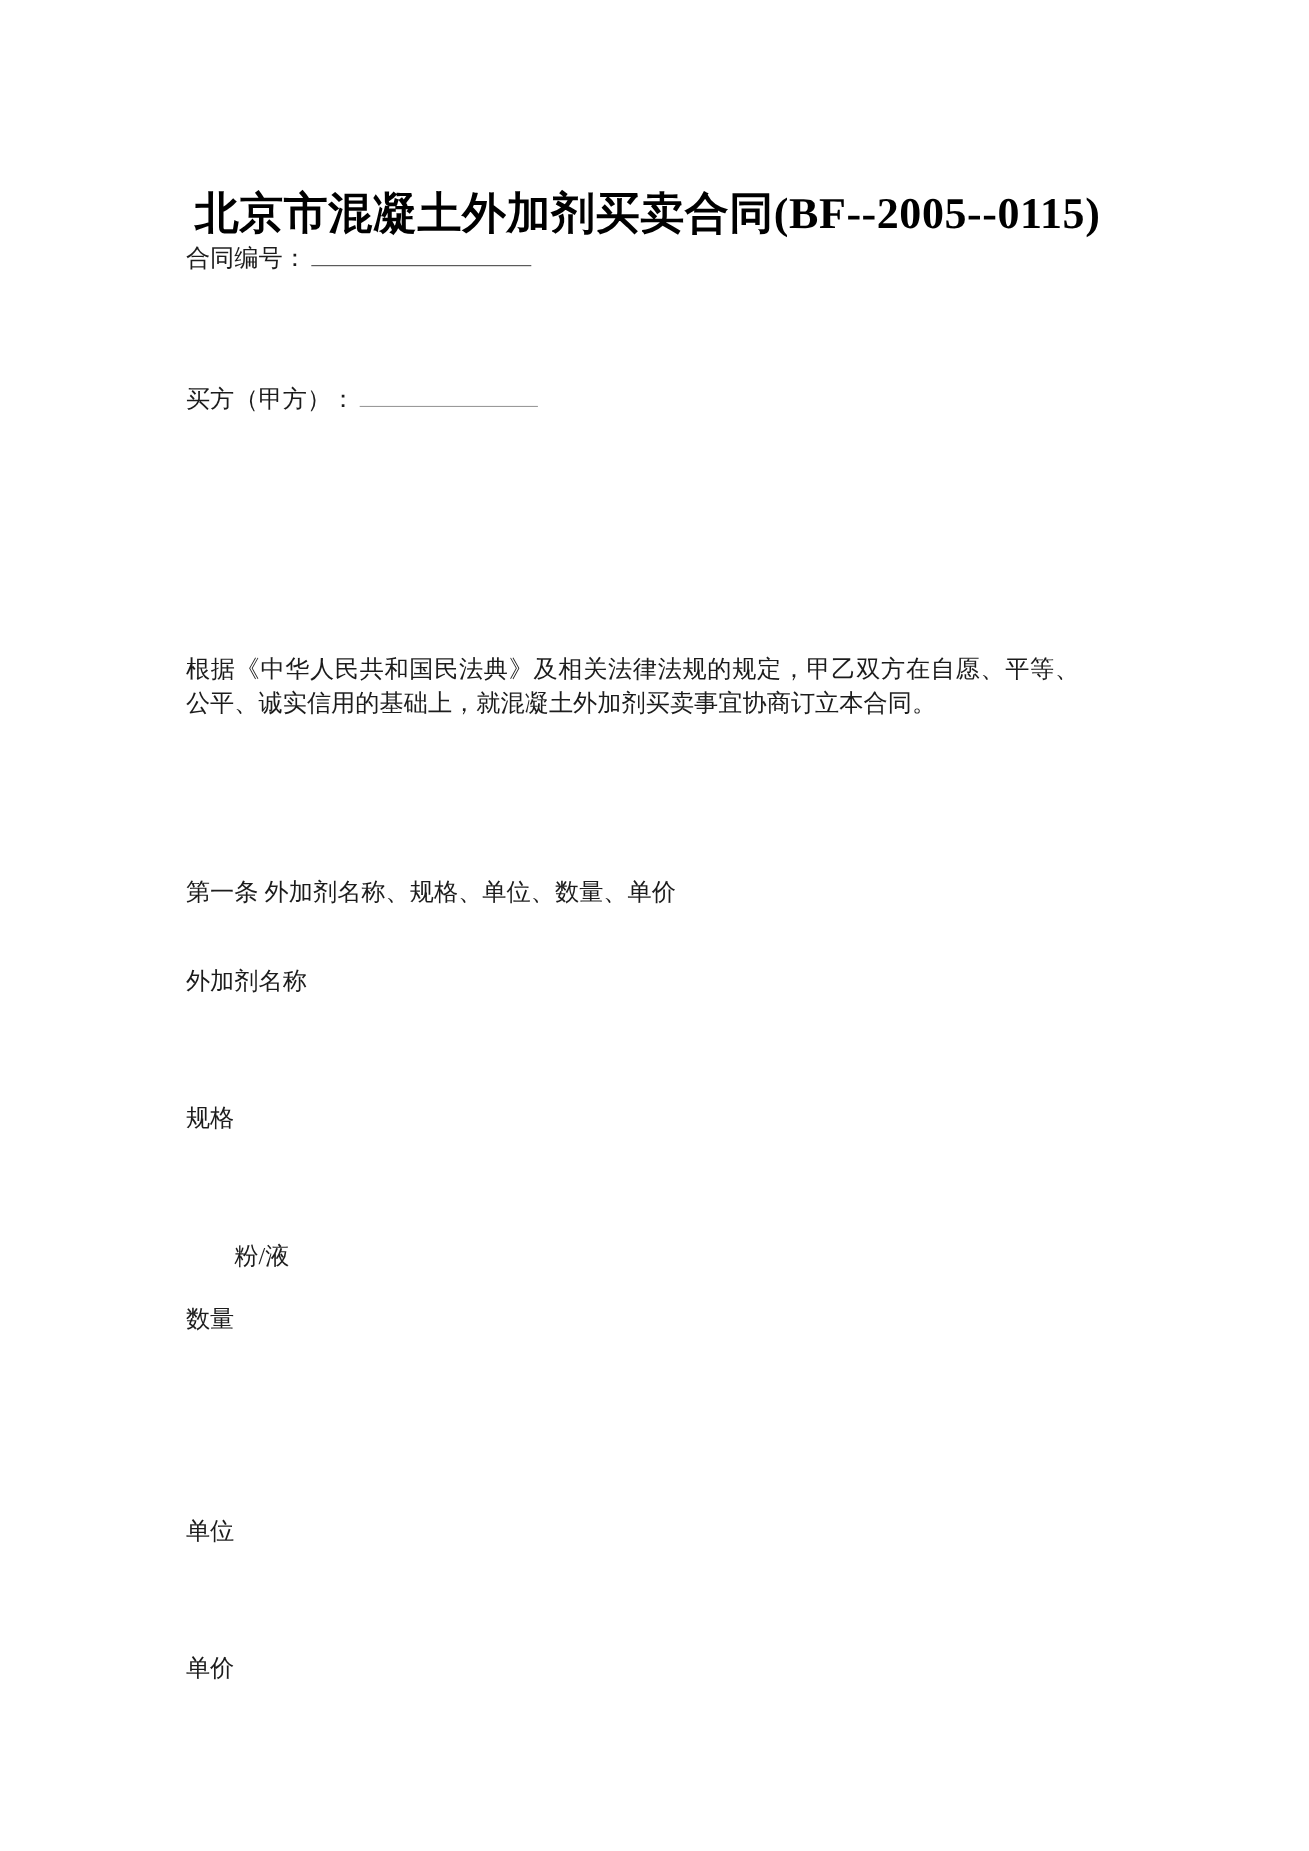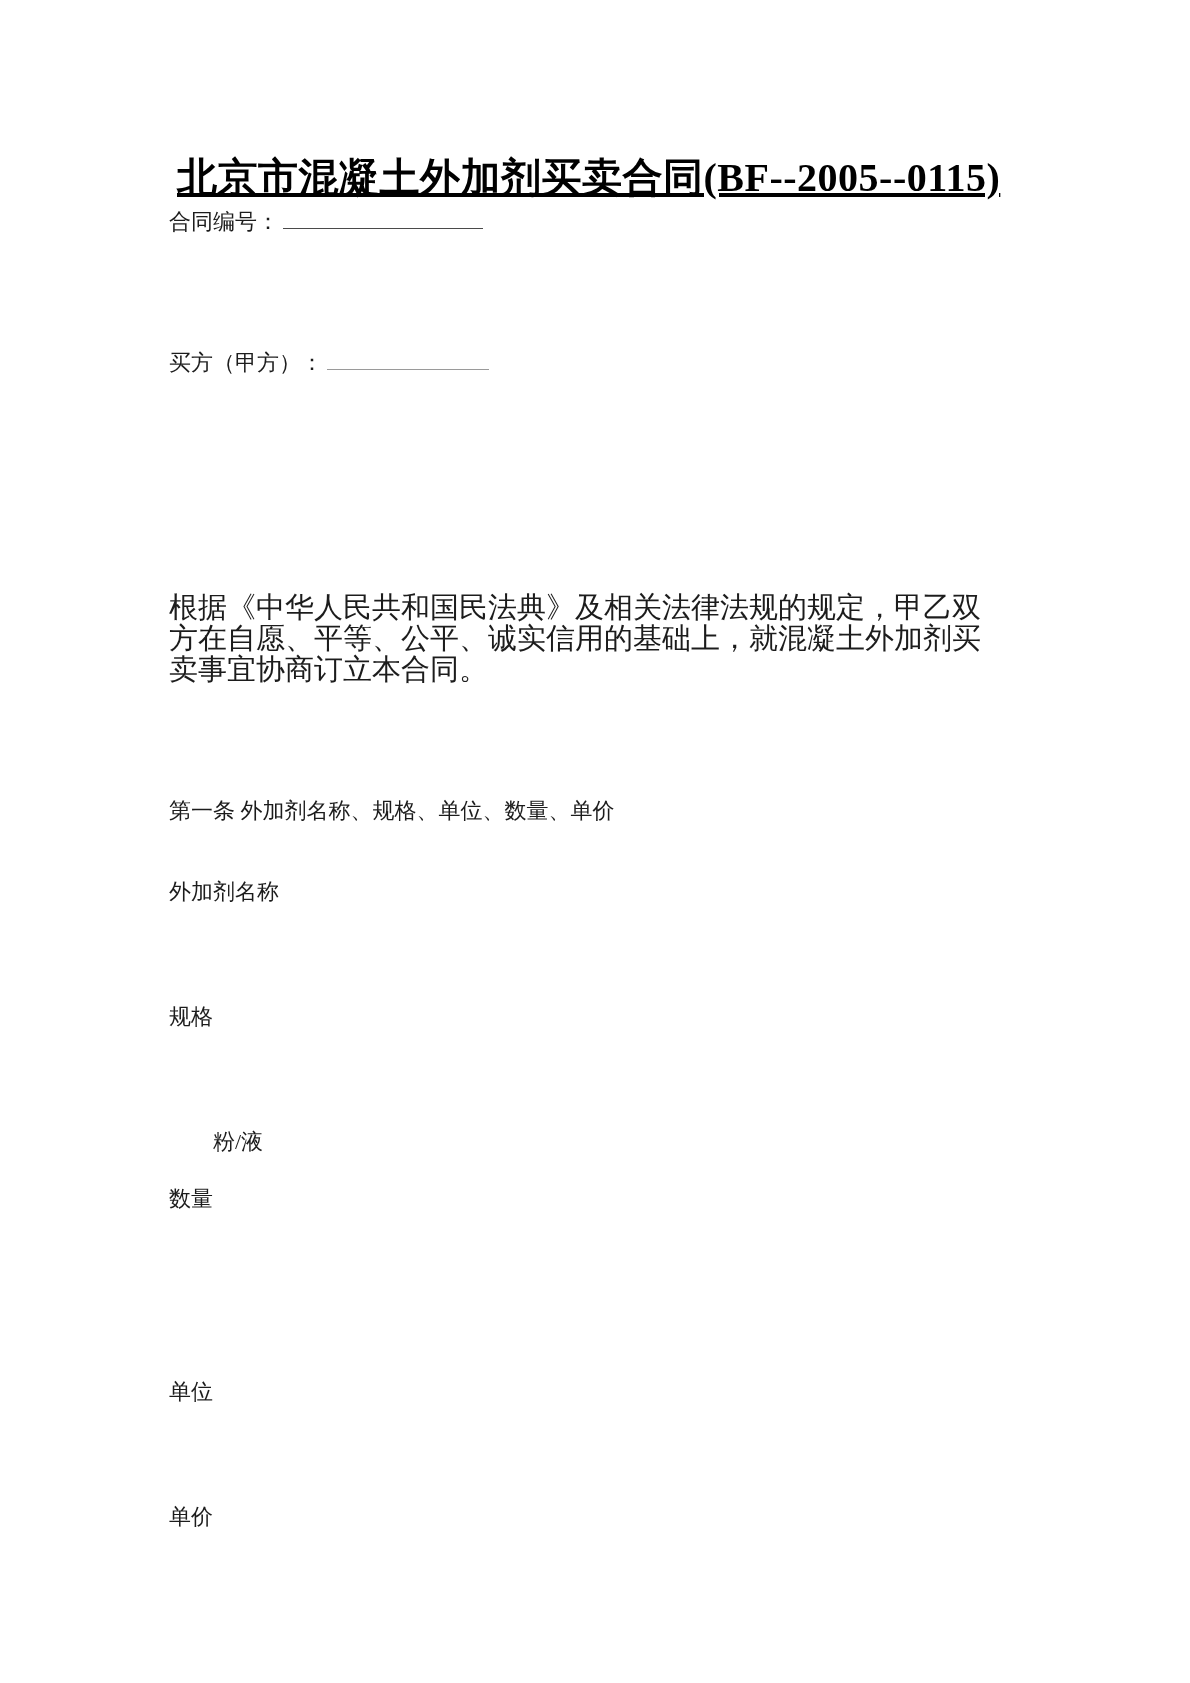--- a/index.html
+++ b/index.html
@@ -12,29 +12,28 @@
     width: 1190px;
     height: 1683px;
     background: #ffffff;
     overflow: hidden;
     font-family: "Liberation Serif", "DejaVu Serif", serif;
     color: #1c1c1c;
   }
   .doc-title {
     position: absolute;
     left: 177px;
-    top: 150px;
+    top: 166px;
     margin: 0;
     font-size: 40px;
     font-weight: bold;
     color: #000000;
     letter-spacing: 0.5px;
     white-space: nowrap;
     font-family: "Liberation Serif", "DejaVu Serif", serif;
-    text-decoration: underline;
   }
   .doc-line {
     position: absolute;
     left: 169px;
     font-size: 22px;
     line-height: 28px;
     white-space: nowrap;
     color: #1c1c1c;
   }
   .blank {
@@ -45,21 +44,21 @@
     margin-left: 4px;
   }
   .blank-contract { width: 200px; border-bottom-color: #4a4a4a; }
   .blank-party { width: 162px; border-bottom-color: #9a9a9a; }
   .preamble {
     position: absolute;
     left: 169px;
     top: 592px;
     width: 812px;
     margin: 0;
-    font-size: 29px;
+    font-size: 22px;
     line-height: 31px;
     text-align: justify;
     color: #1c1c1c;
   }
   .article-heading {
     position: absolute;
     left: 169px;
     top: 749px;
     font-size: 22px;
     line-height: 28px;
@@ -74,21 +73,21 @@
     line-height: 28px;
     white-space: nowrap;
     color: #1c1c1c;
   }
   .fi-0 { top: 878px; }
   .fi-1 { top: 1003px; }
   .fi-2 { top: 1128px; margin-left: 44px; }
   .fi-3 { top: 1185px; }
   .fi-4 { top: 1378px; }
   .fi-5 { top: 1503px; }
-  .line-contract { top: 206px; font-family: Liberation Mono, monospace; }
+  .line-contract { top: 219px; font-family: Liberation Mono, monospace; }
   .line-buyer { top: 347px; }
   .line-seller { top: 436px; }
 </style>
 </head>
 <body>
 
 <div class="page">
 
   <h1 class="doc-title">北京市混凝土外加剂买卖合同(BF--2005--0115)</h1>
 

